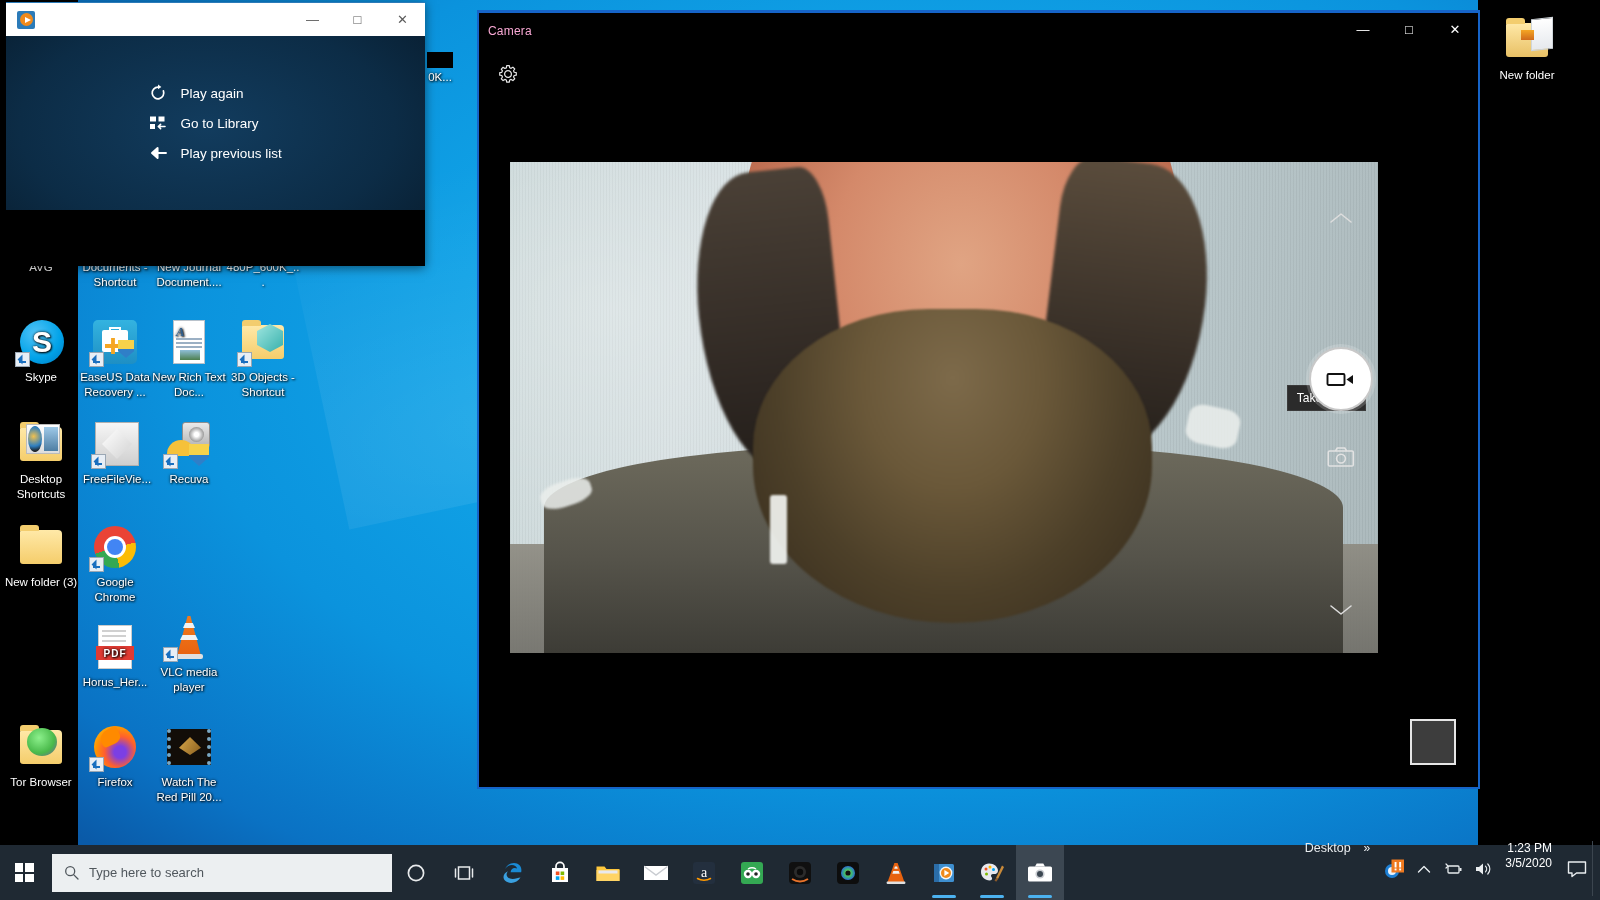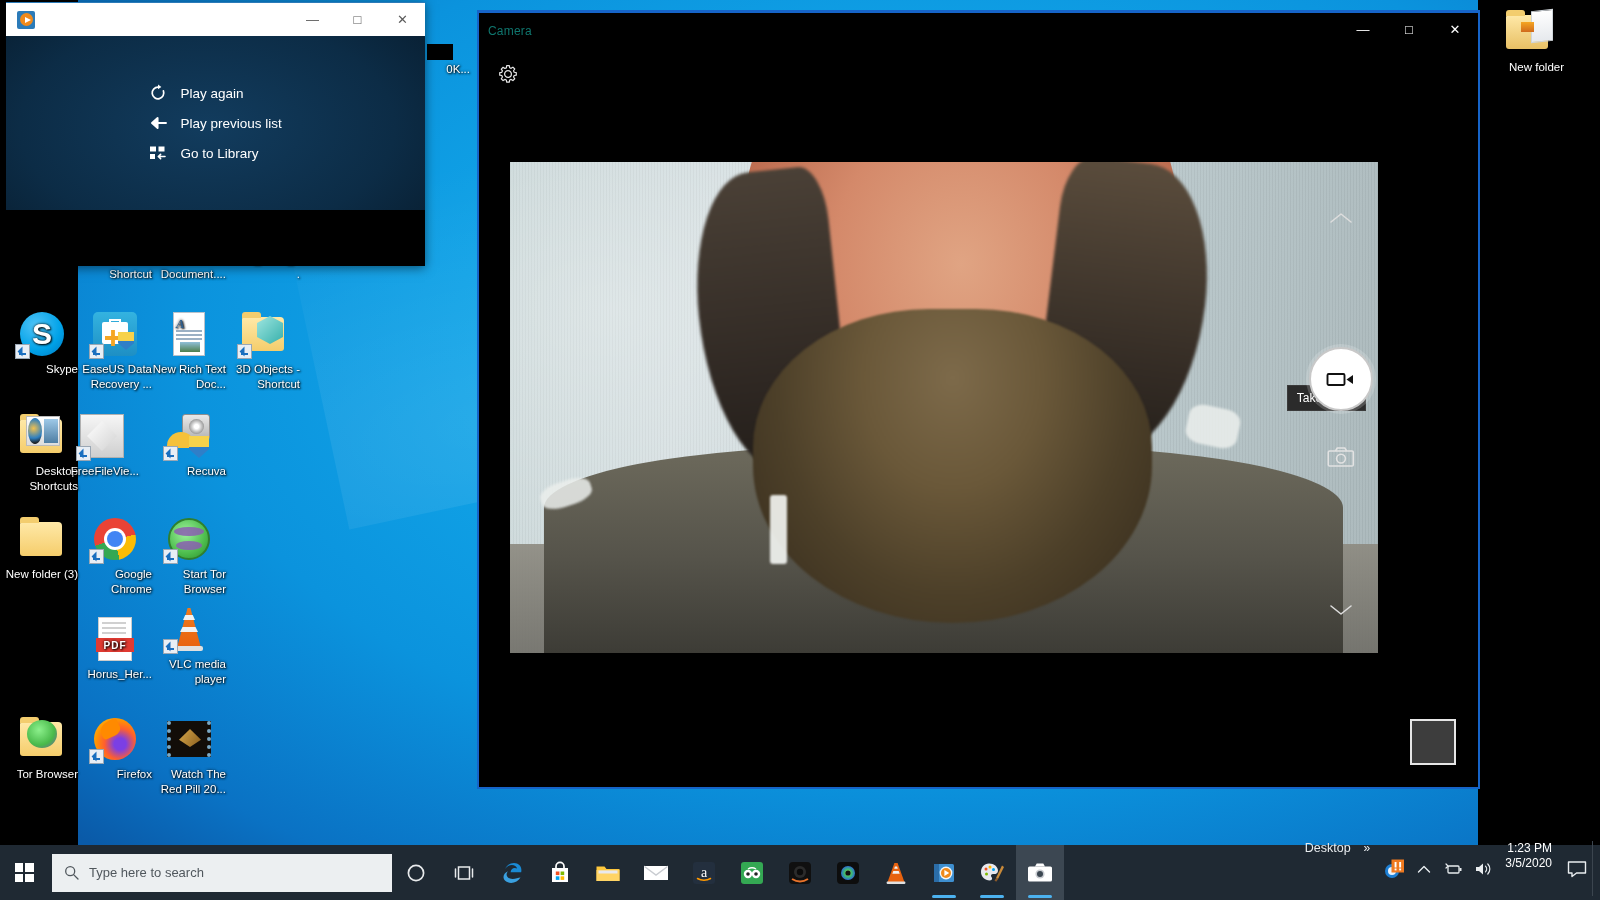--- a/index.html
+++ b/index.html
@@ -26,24 +26,25 @@
   
   #desktop .wp-black-left {
     position: absolute; left: 0; top: 0; width: 78px; height: 845px; background: #000;
   }
   #desktop .wp-black-right {
     position: absolute; left: 1478px; top: 0; width: 122px; height: 845px; background: #000;
   }
 
   
   .dicon {
-    position: absolute; width: 74px; text-align: right;
+    position: absolute; width: 74px; text-align: center;
     color: #fff; font-size: 11.5px; line-height: 14.5px;
     text-shadow: 0 0 3px rgba(0,0,0,.95), 1px 1px 2px rgba(0,0,0,.9);
     cursor: default;
+    margin-top: 8px;
   }
   .dicon .glyph {
     width: 48px; height: 48px; margin: 0 auto 4px auto; position: relative;
   }
   .dicon .cap { display: block; word-wrap: break-word; }
   .shortcut-arrow {
     position: absolute; left: -2px; bottom: -1px; width: 15px; height: 15px;
     background: #e8eef5; border: 1px solid #9aa7b4;
   }
   .shortcut-arrow::after {
@@ -118,21 +119,21 @@
 
   
   #camera {
     position: absolute; left: 477px; top: 10px; width: 1003px; height: 779px;
     background: #000; border: 2px solid #1664c8; border-top-width: 3px;
   }
   #camera .cam-titlebar {
     height: 36px; position: relative; display: flex; align-items: flex-start;
   }
   #camera .cam-title {
-    color: #0f766e; font-size: 12px; margin: 11px 0 0 9px; letter-spacing: .2px;
+    color: #f9a8d4; font-size: 12px; margin: 11px 0 0 9px; letter-spacing: .2px;
   }
   #camera .cam-win-btns { position: absolute; right: 0; top: 0; display: flex; }
   #camera .cbtn {
     width: 46px; height: 32px; display: flex; align-items: center; justify-content: center;
     color: #fff; font-size: 13px;
   }
 
   #camera .settings-btn {
     position: absolute; left: 14px; top: 46px; width: 30px; height: 30px;
     display: flex; align-items: center; justify-content: center;
@@ -339,21 +340,21 @@
         <div style="position:absolute;left:2px;top:2px;width:44px;height:44px;border-radius:5px;background:linear-gradient(#34b3e0,#1e8fc4);"></div>
         <div style="position:absolute;left:11px;top:12px;width:26px;height:22px;background:#fff;border-radius:2px;"></div>
         <div style="position:absolute;left:18px;top:9px;width:12px;height:5px;border:2px solid #fff;border-bottom:0;"></div>
         <div style="position:absolute;left:14px;top:20px;width:16px;height:16px;background:#f5a623;clip-path:polygon(38% 0,62% 0,62% 38%,100% 38%,100% 62%,62% 62%,62% 100%,38% 100%,38% 62%,0 62%,0 38%,38% 38%);"></div>
         <div style="position:absolute;left:27px;top:22px;width:16px;height:18px;background:linear-gradient(#f7d24a 50%,#2f7fc8 50%);clip-path:polygon(0 0,100% 0,100% 62%,50% 100%,0 62%);"></div>
         <div class="shortcut-arrow"></div>
       </div>
       <span class="cap">EaseUS Data Recovery ...</span>
     </div>
 
-    <div class="dicon" style="left:65px; top:412px;">
+    <div class="dicon" style="left:80px; top:412px;">
       <div class="glyph">
         <div style="position:absolute;left:2px;top:2px;width:44px;height:44px;background:linear-gradient(#f6f6f6,#cfcfcf);border:1px solid #b0b0b0;"></div>
         <div style="position:absolute;left:9px;top:9px;width:30px;height:30px;background:linear-gradient(135deg,#fff,#d2d2d2);clip-path:polygon(50% 0,100% 50%,50% 100%,0 50%);"></div>
         <div class="shortcut-arrow"></div>
       </div>
       <span class="cap">FreeFileVie...</span>
     </div>
 
     <div class="dicon" style="left:78px; top:515px;">
       <div class="glyph">
@@ -402,29 +403,20 @@
       <div class="glyph">
         <div style="position:absolute;left:17px;top:2px;width:28px;height:26px;border-radius:3px;background:linear-gradient(#e9e9e9,#b4b4b4);border:1px solid #8f8f8f;"></div>
         <div style="position:absolute;left:24px;top:7px;width:15px;height:15px;border-radius:50%;background:radial-gradient(circle,#fff 20%,#9a9a9a 70%);"></div>
         <div style="position:absolute;left:2px;top:20px;width:28px;height:16px;background:#f5c13a;border-radius:14px 14px 2px 2px;"></div>
         <div style="position:absolute;left:24px;top:24px;width:20px;height:22px;background:linear-gradient(#f7d24a 50%,#2f7fc8 50%);clip-path:polygon(0 0,100% 0,100% 60%,50% 100%,0 60%);"></div>
         <div class="shortcut-arrow"></div>
       </div>
       <span class="cap">Recuva</span>
     </div>
 
-    <div class="dicon" style="left:152px; top:515px;">
-      <div class="glyph">
-        <div style="position:absolute;left:3px;top:3px;width:42px;height:42px;border-radius:50%;background:radial-gradient(circle at 40% 35%,#9ef29e,#4fbf4f 58%,#2a8f2a);border:2px solid #2f7f2f;"></div>
-        <div style="position:absolute;left:9px;top:12px;width:30px;height:9px;background:#8a5fb0;border-radius:50%;opacity:.85;"></div>
-        <div style="position:absolute;left:11px;top:26px;width:26px;height:9px;background:#8a5fb0;border-radius:50%;opacity:.85;"></div>
-        <div class="shortcut-arrow"></div>
-      </div>
-      <span class="cap">Start Tor Browser</span>
-    </div>
 
     <div class="dicon" style="left:152px; top:605px;">
       <div class="glyph">
         <div style="position:absolute;left:12px;top:3px;width:24px;height:40px;background:linear-gradient(#f07b1e,#e8620f);clip-path:polygon(44% 0,56% 0,100% 100%,0 100%);"></div>
         <div style="position:absolute;left:18px;top:10px;width:12px;height:5px;background:#f2f2f2;clip-path:polygon(18% 0,82% 0,100% 100%,0 100%);"></div>
         <div style="position:absolute;left:15px;top:22px;width:18px;height:5px;background:#f2f2f2;clip-path:polygon(14% 0,86% 0,100% 100%,0 100%);"></div>
         <div style="position:absolute;left:10px;top:41px;width:28px;height:5px;background:#e0e0e0;border-radius:2px;"></div>
         <div class="shortcut-arrow"></div>
       </div>
       <span class="cap">VLC media player</span>
@@ -476,41 +468,41 @@
       <div class="menu">
 
         <div class="mitem">
           <span class="mi-ico">
             <svg width="18" height="18" viewBox="0 0 18 18">
               <path d="M9 3.2a5.8 5.8 0 1 0 5.4 3.7" fill="none" stroke="#fff" stroke-width="1.7" stroke-linecap="round"></path>
               <path d="M9 0.6 L9 5.2 L12.4 3" fill="#fff"></path>
             </svg>
           </span>
           <span>Play again</span>
-        </div>
-
-        <div class="mitem">
-          <span class="mi-ico">
-            <svg width="18" height="18" viewBox="0 0 18 18">
-              <path d="M17 9 H4 M8.6 4 L3 9 L8.6 14 Z" fill="#fff" stroke="#fff" stroke-width="1.9" stroke-linejoin="round" stroke-linecap="round"></path>
-            </svg>
-          </span>
-          <span>Play previous list</span>
         </div>
 
         <div class="mitem">
           <span class="mi-ico">
             <svg width="18" height="18" viewBox="0 0 18 18">
               <rect x="1" y="2.5" width="6" height="5" fill="#fff"></rect>
               <rect x="9.5" y="2.5" width="6" height="5" fill="#fff"></rect>
               <rect x="1" y="10" width="5" height="5" fill="#fff"></rect>
               <path d="M16 12.5 H9.5 M11.6 10.3 L9.3 12.5 L11.6 14.7" fill="none" stroke="#fff" stroke-width="1.6" stroke-linecap="round" stroke-linejoin="round"></path>
             </svg>
           </span>
           <span>Go to Library</span>
+        </div>
+
+        <div class="mitem">
+          <span class="mi-ico">
+            <svg width="18" height="18" viewBox="0 0 18 18">
+              <path d="M17 9 H4 M8.6 4 L3 9 L8.6 14 Z" fill="#fff" stroke="#fff" stroke-width="1.9" stroke-linejoin="round" stroke-linecap="round"></path>
+            </svg>
+          </span>
+          <span>Play previous list</span>
         </div>
 
       </div>
     </div>
   </div>
 
   <div id="camera">
 
     <div class="cam-titlebar">
       <div class="cam-title">Camera</div>

